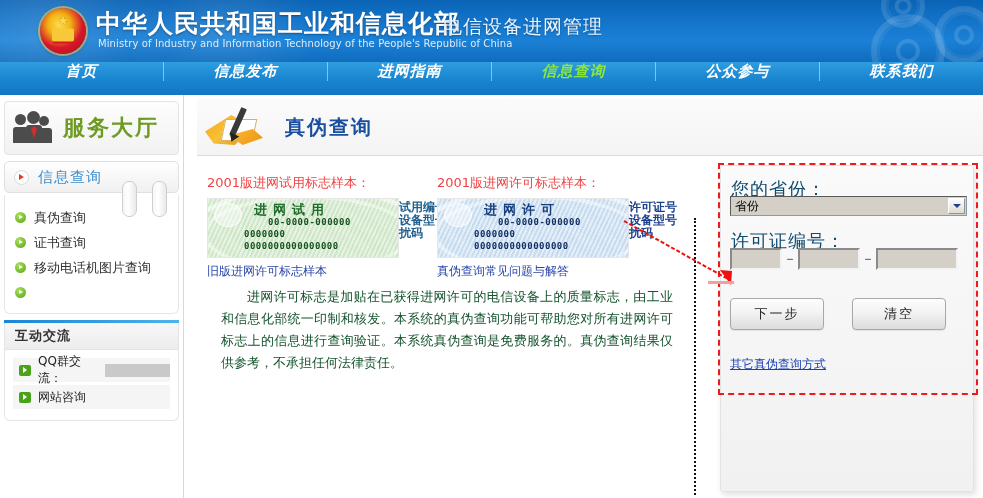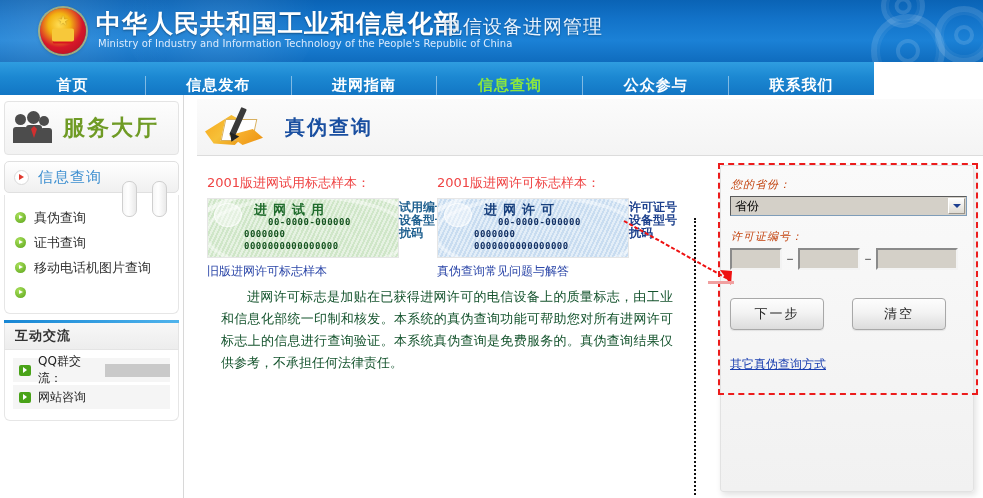--- a/index.html
+++ b/index.html
@@ -64,23 +64,23 @@
     font-size:10px;color:#dbeafc;letter-spacing:.1px;white-space:nowrap;
   }
   .hdr-sub{
     position:absolute;left:443px;top:14px;
     font-size:19px;color:#eaf4ff;letter-spacing:1px;
     text-shadow:0 1px 2px rgba(0,0,0,.3);
   }
 
   
   .nav{
-    position:relative;width:874px;height:33px;
+    position:relative;width:983px;height:33px;
     background:linear-gradient(180deg,#2f9de0 0%,#1c88d2 45%,#1276c4 100%);
-    display:flex;align-items:flex-end;
+    display:flex;align-items:flex-start;font-style:italic;
   }
   .nav-item{
     flex:1 1 0;display:flex;align-items:center;justify-content:center;
     color:#ffffff;font-size:15px;font-weight:bold;letter-spacing:1px;
     border-right:1px solid rgba(255,255,255,.45);
     cursor:pointer;
   }
   .nav-item:last-child{border-right:none;}
   .nav-item.active{color:#8de83c;}
 
@@ -274,21 +274,21 @@
   .form-card{
     position:absolute;left:523px;top:9px;width:252px;height:325px;
     background:linear-gradient(180deg,#fafafa,#f1f1f1);
     border:1px solid #e2e2e2;border-radius:3px;
     box-shadow:2px 3px 6px rgba(0,0,0,.12);
   }
   .redbox{
     position:absolute;left:521px;top:7px;width:256px;height:228px;
     border:2px dashed #ec1c1c;pointer-events:none;
   }
-  .f-label{position:absolute;font-size:11px;color:#c2410c;letter-spacing:1px;font-style:italic;}
+  .f-label{position:absolute;font-size:18px;color:#0c4a6e;letter-spacing:1px;}
   .f-label.l-prov{left:534px;top:21px;}
   .f-label.l-lic{left:534px;top:73px;}
   .prov-select{
     position:absolute;left:533px;top:40px;width:237px;height:20px;
     background:#d4d0c8;border:1px solid #7f9db9;border-top-color:#5a5a5a;border-left-color:#5a5a5a;
     font-size:12px;color:#000;display:flex;align-items:center;
     cursor:pointer;box-sizing:border-box;
   }
   .prov-select .val{margin-left:4px;}
   .prov-select .caret{

